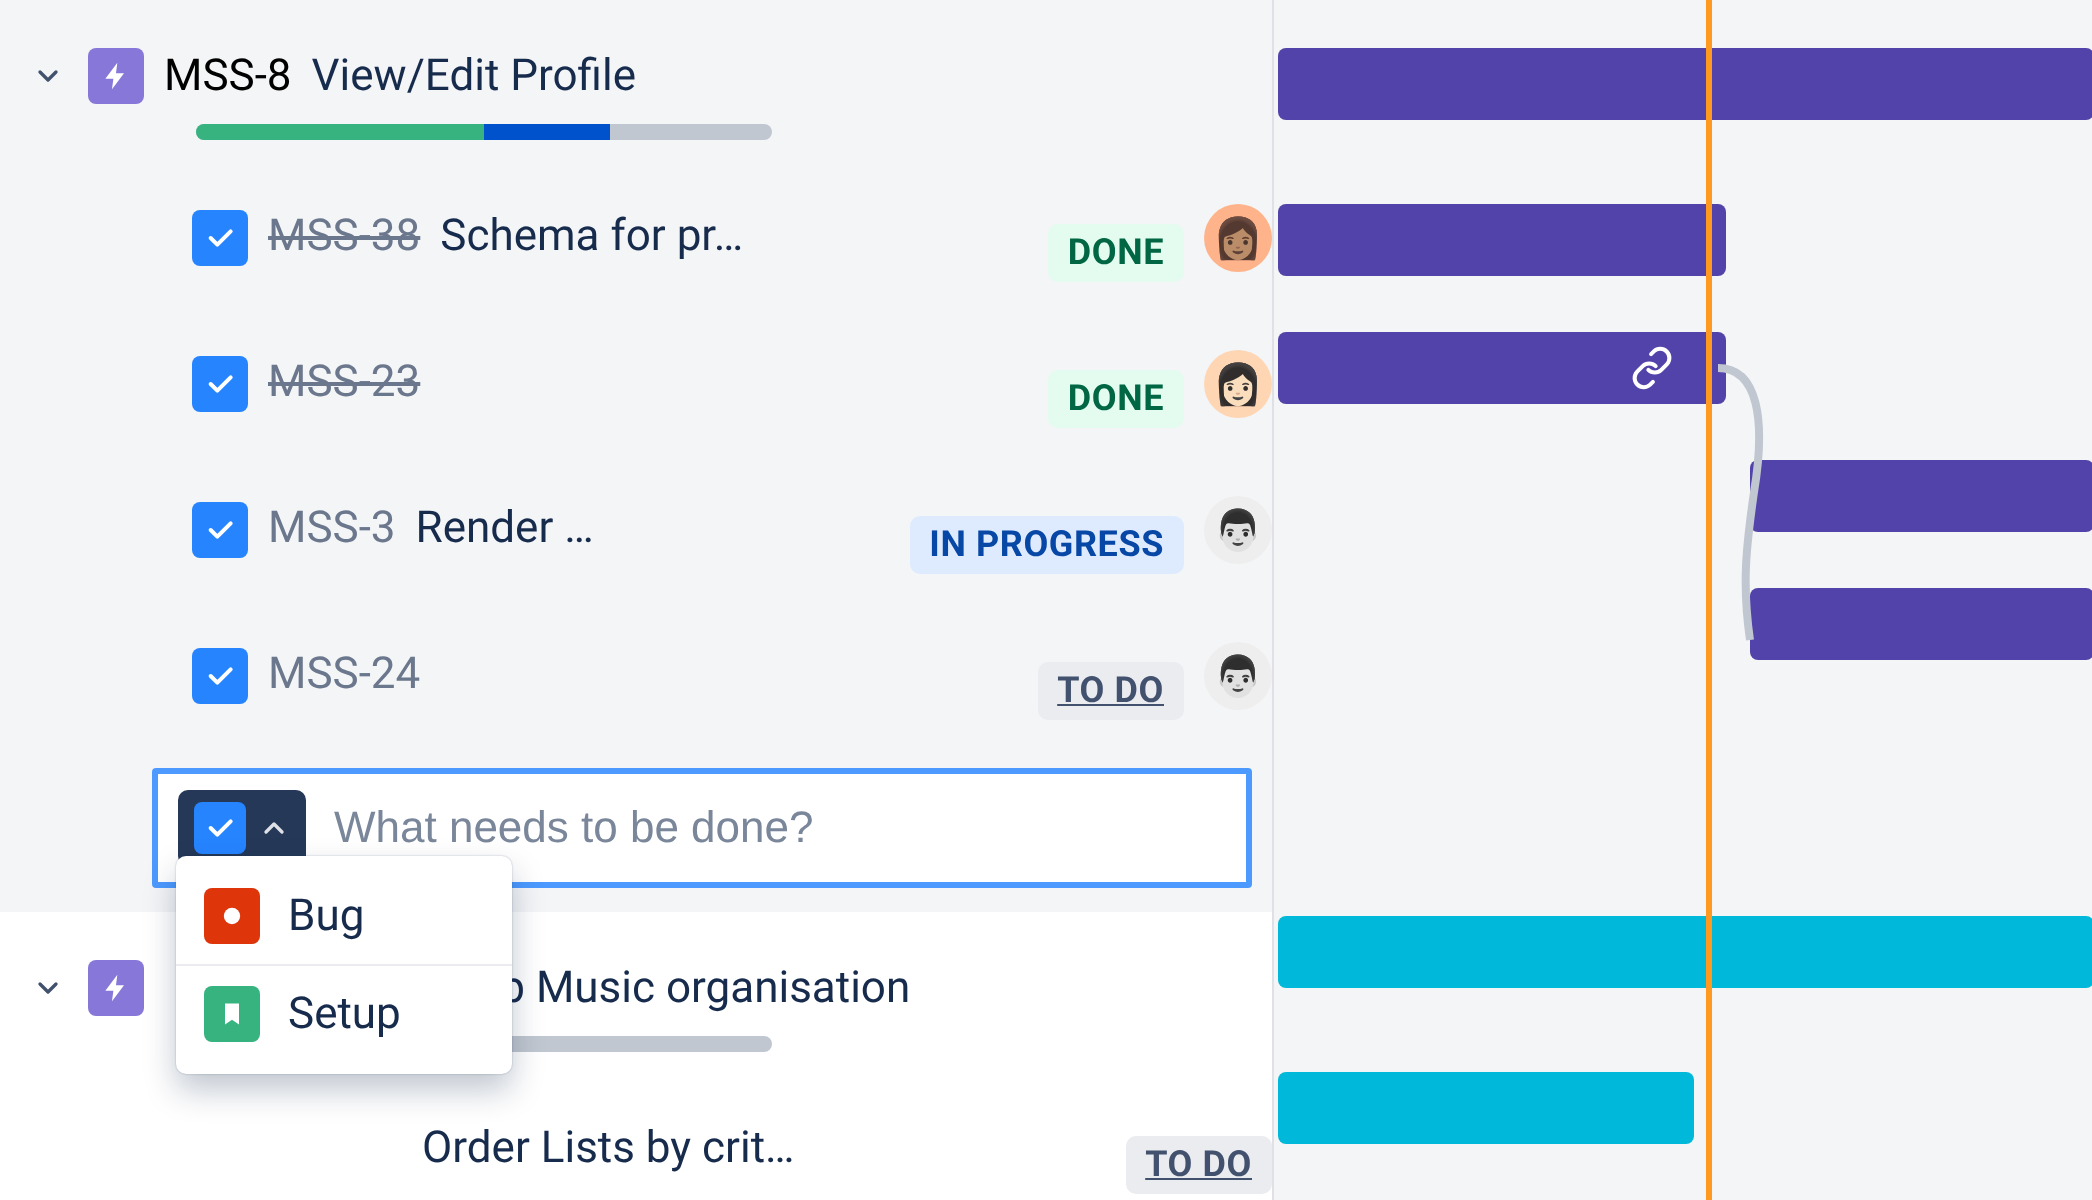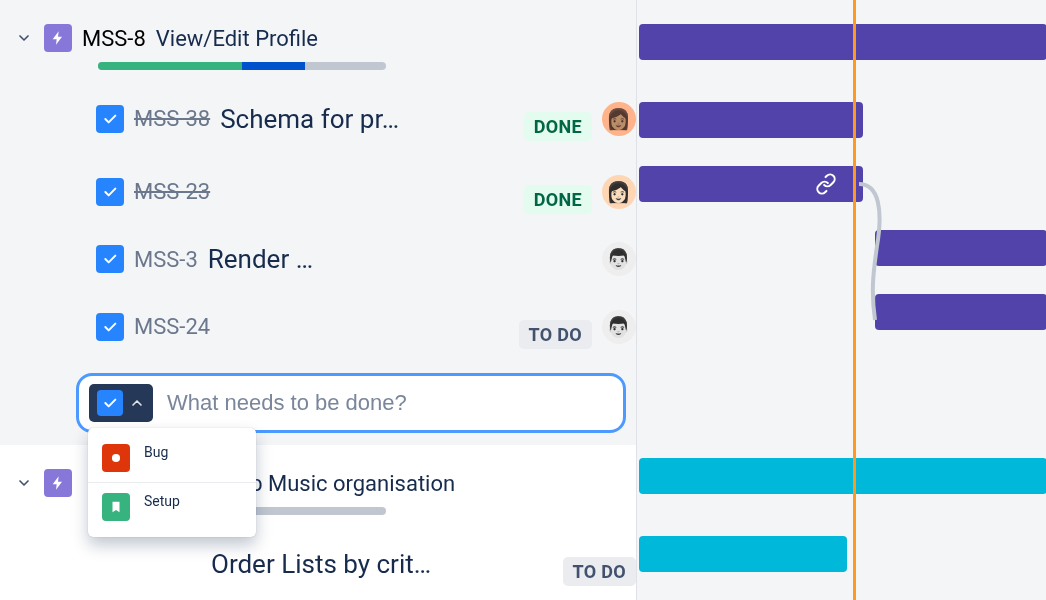--- a/index.html
+++ b/index.html
@@ -90,58 +90,58 @@
       display: flex;
       align-items: center;
       justify-content: center;
       color: #fff;
       flex-shrink: 0;
     }
     .task-icon svg { width: 16px; height: 16px; }
     .child-key { color: #6b778c; font-size: 22px; }
     .child-key.struck { text-decoration: line-through; }
     .child-title {
-      font-size: 26px;
+      font-size: 22px;
       color: #172b4d;
       flex: 0 0 auto;
       white-space: nowrap;
       overflow: hidden;
       text-overflow: ellipsis;
     }
     .status-badge {
       font-size: 18px;
       font-weight: 700;
       padding: 4px 10px;
       border-radius: 5px;
       white-space: nowrap;
       letter-spacing: 0.3px;
       margin-top: 16px;
     }
     .status-done { background: #e3fcef; color: #006644; }
     .status-progress { background: #deebff; color: #0747a6; }
-    .status-todo { background: #ebecf0; color: #42526e; }
+    .status-todo { background: #ebecf0; color: #42526e; text-decoration: underline; }
     .avatar {
       width: 34px;
       height: 34px;
       border-radius: 50%;
       flex-shrink: 0;
       display: flex;
       align-items: center;
       justify-content: center;
       font-size: 20px;
       color: #172b4d;
       background: #dfe1e6;
       overflow: hidden;
     }
     .avatar.bw { filter: grayscale(100%); }
     .spacer { flex: 1; min-width: 4px; }
     .create-row {
       margin: 10px 10px 12px 76px;
       border: 3px solid #4c9aff;
-      border-radius: 16px;
+      border-radius: 2px;
       background: #fff;
       display: flex;
       align-items: center;
       height: 60px;
       padding: 6px 10px;
     }
     .create-type-btn {
       background: #253858;
       border-radius: 5px;
       display: flex;
@@ -177,25 +177,25 @@
       width: 168px;
       background: #fff;
       border-radius: 5px;
       box-shadow: 0 8px 16px rgba(9,30,66,0.25), 0 0 1px rgba(9,30,66,0.31);
       z-index: 50;
       overflow: hidden;
       padding: 6px 0;
     }
     .dropdown-item {
       display: flex;
-      align-items: flex-start;
+      align-items: center;
       gap: 14px;
       padding: 10px 14px;
       cursor: pointer;
-      font-size: 14px;
+      font-size: 22px;
     }
     .dropdown-item:first-child {
       border-bottom: 1px solid #ebecf0;
     }
     .type-square {
       width: 28px; height: 28px; border-radius: 4px;
       display: flex; align-items: center; justify-content: center;
     }
     .type-bug { background: #de350b; }
     .type-story { background: #36b37e; }
@@ -278,20 +278,21 @@
 
     <div class="child-row">
       <div class="task-icon">
         <svg viewBox="0 0 24 24" fill="none">
             <path d="M5 12l5 5L20 7" stroke="#fff" stroke-width="3" stroke-linecap="round" stroke-linejoin="round"></path>
           </svg>
       </div>
       <span class="child-key">MSS-3</span>
       <span class="child-title" style="max-width:120px">Render …</span>
       <div class="spacer"></div>
+      <span class="status-badge status-progress">IN PROGRESS</span>
       <div class="avatar bw" style="background:#eee">👨🏻</div>
     </div>
 
     <div class="child-row">
       <div class="task-icon">
         <svg viewBox="0 0 24 24" fill="none">
             <path d="M5 12l5 5L20 7" stroke="#fff" stroke-width="3" stroke-linecap="round" stroke-linejoin="round"></path>
           </svg>
       </div>
       <span class="child-key">MSS-24</span>

